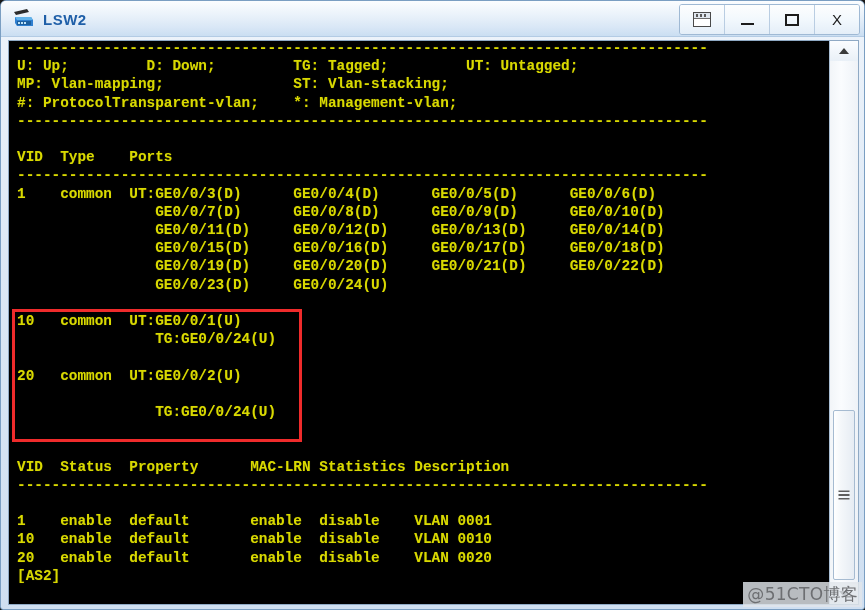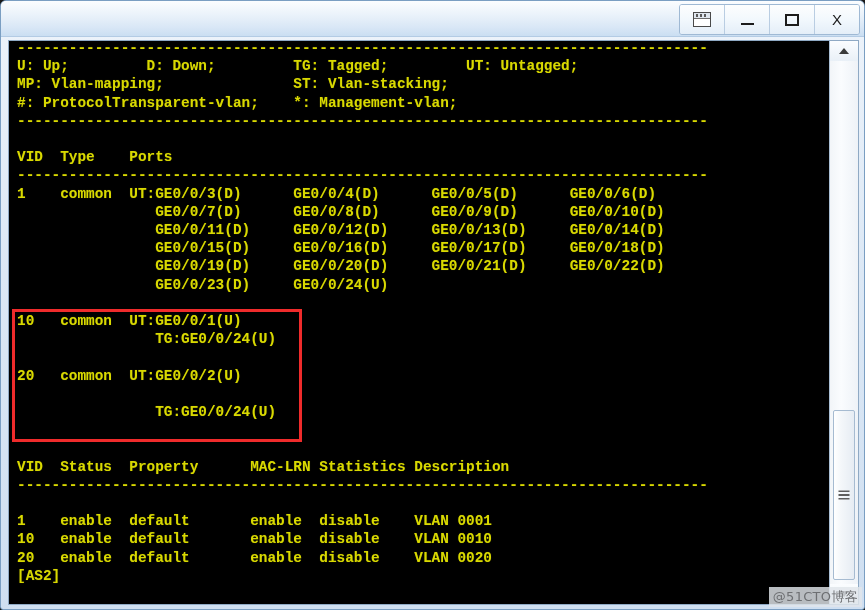--- a/index.html
+++ b/index.html
@@ -221,35 +221,49 @@
     height: 9px;
     background: repeating-linear-gradient(to bottom, #5c5c5c 0 2px, transparent 2px 4px);
   }
 
   
   #watermark {
     position: absolute;
     right: 2px;
     bottom: 2px;
     font-family: "DejaVu Sans", sans-serif;
-    font-size: 13px;
+    font-size: 17px;
     color: #6d6f72;
     background: rgba(225,229,234,0.82);
     padding: 1px 4px;
     letter-spacing: 0.3px;
     white-space: nowrap;
   }
 </style>
 </head>
 <body>
 
 <div id="window">
 
   <div id="titlebar">
 
+    <div id="title-left">
+      <span id="app-icon">
+        <svg width="26" height="24" viewBox="0 0 26 24" xmlns="http://www.w3.org/2000/svg">
+          <path d="M3 5 L16 2 L18 5 L5 8 Z" fill="#2b2b2b"></path>
+          <path d="M4 10 L20 10 L22 13 L22 19 L6 19 L4 16 Z" fill="#2f7fd0"></path>
+          <path d="M4 10 L20 10 L22 13 L6 13 Z" fill="#63b3ea"></path>
+          <rect x="6" y="14" width="14" height="4" fill="#1d5f9e"></rect>
+          <rect x="7" y="15" width="2" height="2" fill="#bfe3f8"></rect>
+          <rect x="10" y="15" width="2" height="2" fill="#bfe3f8"></rect>
+          <rect x="13" y="15" width="2" height="2" fill="#bfe3f8"></rect>
+        </svg>
+      </span>
+      <span id="title-text">LSW2</span>
+    </div>
 
     <div id="winctl">
       <div class="wbtn">
         <span class="ic-restore"></span>
       </div>
       <div class="wbtn">
         <span class="ic-min"></span>
       </div>
       <div class="wbtn">
         <span class="ic-max"></span>

